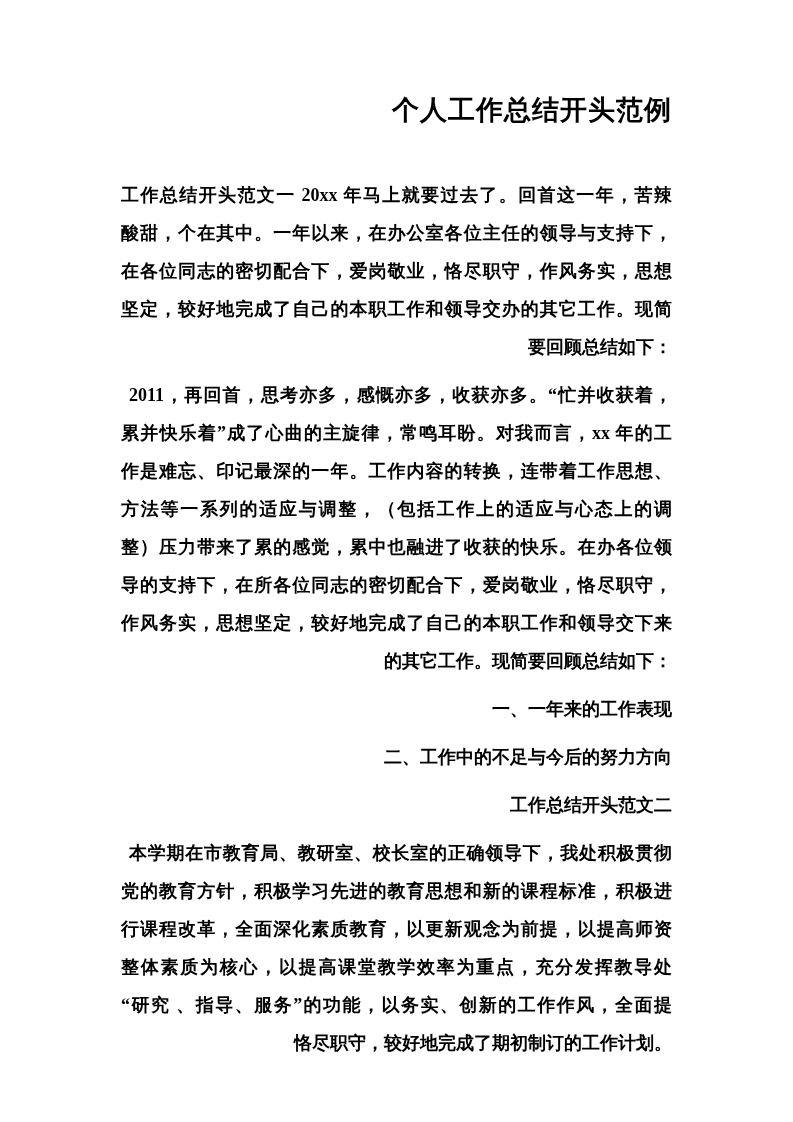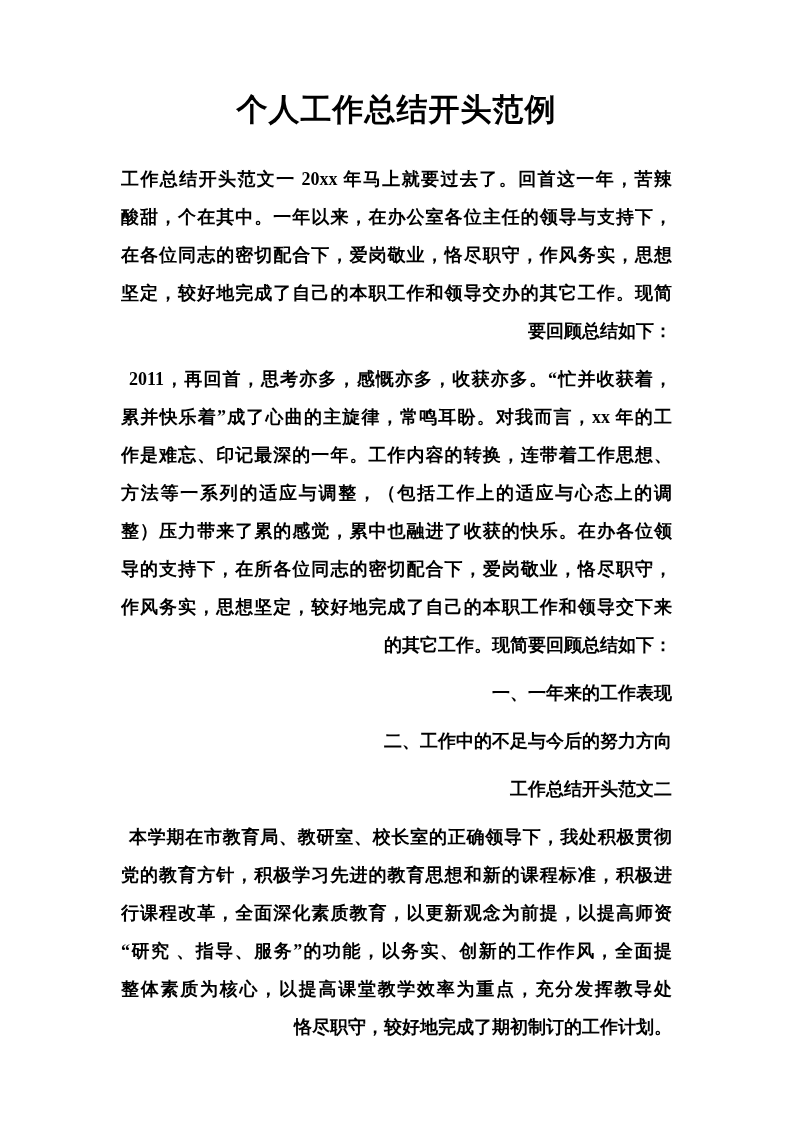--- a/index.html
+++ b/index.html
@@ -13,25 +13,25 @@
     height: 1122px;
     margin: 0 auto;
     background: #ffffff;
     box-sizing: border-box;
     padding: 88px 121px 0 121px;
     overflow: hidden;
     font-family: "Liberation Serif", "DejaVu Serif", serif;
     color: #000000;
   }
   .doc-title {
-    font-size: 31px;
+    font-size: 27px;
     font-weight: bold;
-    text-align: center;
+    text-align: right;
     line-height: 44px;
-    margin: 0 0 28px 0;
+    margin: 0 0 44px 0;
     letter-spacing: 1px;
   }
   .block {
     margin: 0 0 10px 0;
     font-weight: bold;
   }
   .line {
     font-size: 18px;
     line-height: 38px;
     height: 38px;
@@ -77,18 +77,18 @@
       <div class="block heading indent">
         <div class="line">二、工作中的不足与今后的努力方向</div>
       </div>
       <div class="block label">
         <div class="line">工作总结开头范文二</div>
       </div>
       <div class="block paragraph indent">
         <div class="line fill">本学期在市教育局、教研室、校长室的正确领导下，我处积极贯彻</div>
         <div class="line fill">党的教育方针，积极学习先进的教育思想和新的课程标准，积极进</div>
         <div class="line fill">行课程改革，全面深化素质教育，以更新观念为前提，以提高师资</div>
+        <div class="line fill">整体素质为核心，以提高课堂教学效率为重点，充分发挥教导处</div>
         <div class="line fill">“研究 、指导、服务”的功能，以务实、创新的工作作风，全面提</div>
-        <div class="line fill">整体素质为核心，以提高课堂教学效率为重点，充分发挥教导处</div>
         <div class="line">恪尽职守，较好地完成了期初制订的工作计划。</div>
       </div>
     </div>
 </div>
 
 </body></html>

